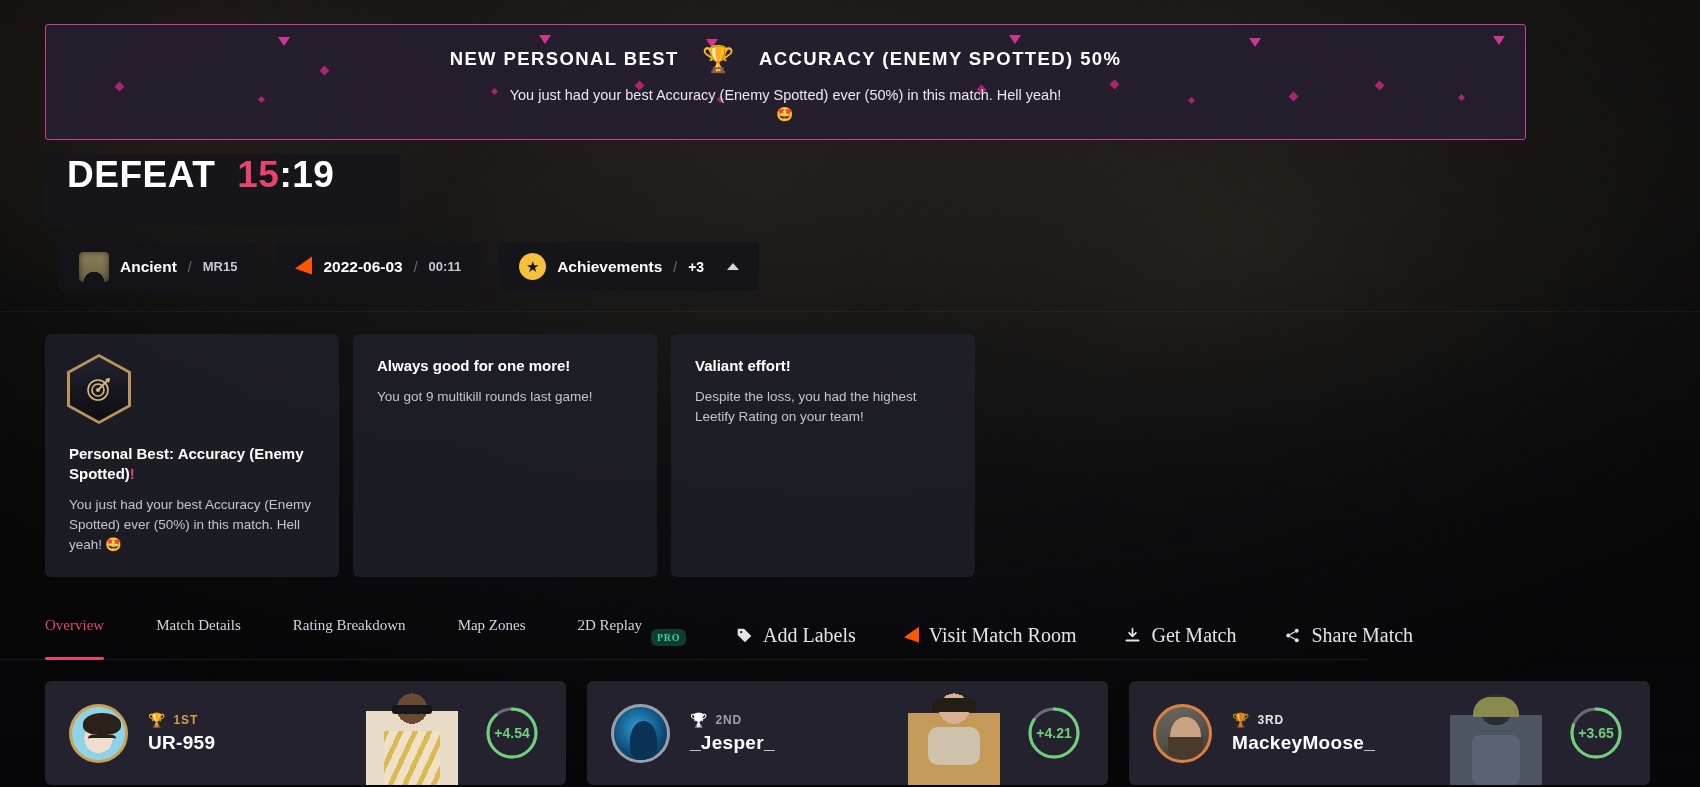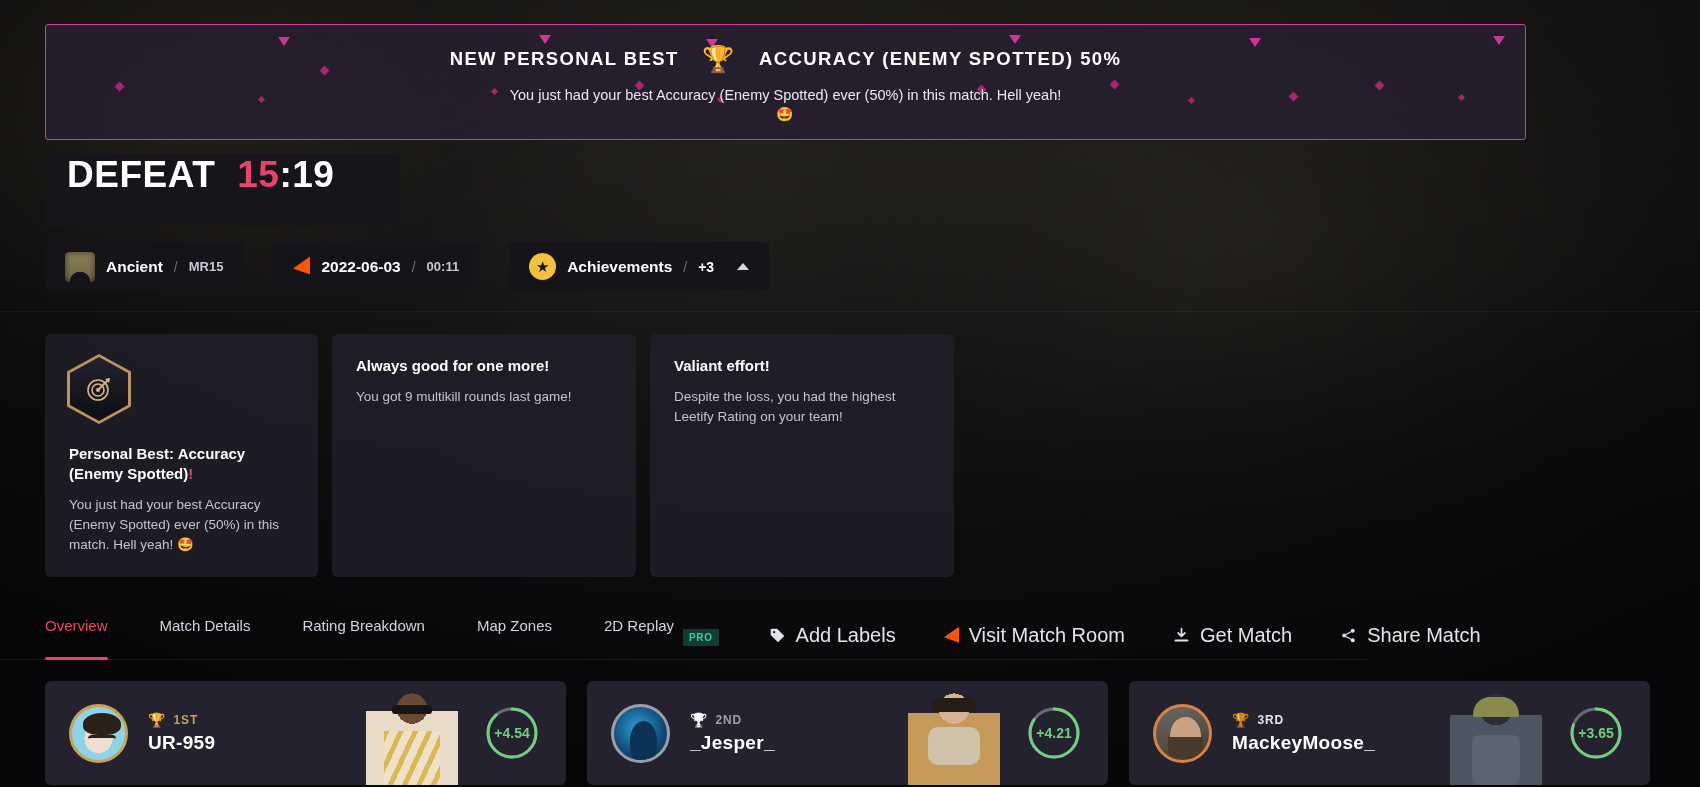--- a/index.html
+++ b/index.html
@@ -65,21 +65,21 @@
     position: absolute; left: 45px; top: 154px; width: 355px; height: 72px;
     background: #15151a; border-radius: 3px;
     display: flex; gap: 22px; padding-left: 22px;
   }
   .score-word { font-size: 37px; font-weight: 800; letter-spacing: .5px; color: #ffffff; }
   .score-nums { font-size: 37px; font-weight: 800; letter-spacing: .5px; }
   .score-a { color: #e8436a; }
   .score-sep, .score-b { color: #ffffff; }
 
   
-  .meta-row { position: absolute; left: 45px; top: 242px; display: flex; gap: 30px; }
+  .meta-row { position: absolute; left: 59px; top: 242px; display: flex; gap: 18px; }
   .chip {
     height: 49px; background: rgba(20,20,26,.86); border-radius: 4px;
     display: flex; align-items: center; gap: 11px; padding: 0 20px;
   }
   .chip-main { font-size: 15.5px; font-weight: 700; color: #ffffff; }
   .chip-slash { color: #6d6d7c; font-size: 14px; }
   .chip-sub { font-size: 13px; font-weight: 600; color: #c8c8d4; }
 
   .map-icon {
     width: 30px; height: 30px; position: relative; flex: none;
@@ -110,21 +110,21 @@
   }
 
   
   .ach-strip {
     position: absolute; left: 0; top: 311px; width: 1700px; height: 236px;
     border-top: 1px solid rgba(255,255,255,.05);
   }
   .ach-cards { position: absolute; left: 45px; top: 22px; display: flex; gap: 14px; }
   .ach-card {
     background: rgba(32,32,43,.80); border-radius: 6px; padding: 22px 24px;
-    width: 273px; min-height: 187px;
+    width: 294px; min-height: 187px;
   }
   .ach-card.wide { width: 304px; }
   .hexwrap { width: 60px; height: 66px; position: relative; margin-bottom: 22px; }
   .hexwrap { isolation: isolate; }
   .hex-outer {
     position: absolute; inset: -2px; background: #b9975c;
     clip-path: polygon(50% 0%, 100% 25%, 100% 75%, 50% 100%, 0% 75%, 0% 25%);
   }
   .hex-inner {
     position: absolute; inset: 1px; background: linear-gradient(180deg,#23232f,#0d0d14);
@@ -134,35 +134,36 @@
   .ach-name { font-size: 15px; font-weight: 700; color: #ffffff; line-height: 1.32; margin-bottom: 11px; }
   .ach-name .bang { color: #e8436a; }
   .ach-desc { font-size: 13.5px; color: #c3c3d2; line-height: 1.48; }
 
   
   .tabbar {
     position: absolute; left: 0; top: 612px; width: 1369px; height: 48px;
     border-bottom: 1px solid rgba(255,255,255,.07);
     display: flex; align-items: flex-end; justify-content: space-between;
     padding: 0 45px;
+    font-family: Liberation Serif, serif;
   }
   .tabs { display: flex; gap: 0; }
   .tab {
     position: relative; padding: 0 26px 13px 26px; font-size: 15px;
     color: #d3d3de; white-space: nowrap; display: flex; align-items: center; gap: 9px;
   }
   .tab:first-child { padding-left: 0; }
   .tab.active { color: #e8436a; }
   .tab.active::after {
     content: ""; position: absolute; left: 0; right: 26px; bottom: -1px; height: 3px;
     background: #e8436a; border-radius: 2px;
   }
   .pro-badge {
     font-size: 10px; font-weight: 700; letter-spacing: .6px;
-    color: #2fd6a0; background: #123b32; border-radius: 1px; padding: 3px 6px; margin-top: 24px;
+    color: #2fd6a0; background: #123b32; border-radius: 6px; padding: 3px 6px; margin-top: 24px;
   }
   .actions { display: flex; gap: 0; padding-bottom: 12px; }
   .action {
     display: flex; align-items: center; gap: 10px; font-size: 20px; color: #e3e3ec;
     padding: 0 24px; white-space: nowrap;
   }
   .action:last-child { padding-right: 0; }
   .ico { width: 17px; height: 17px; flex: none; display: block; }
 
   

